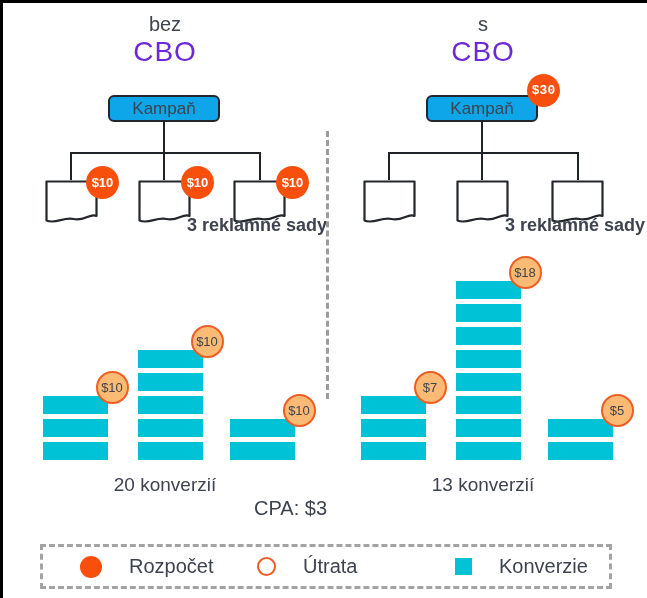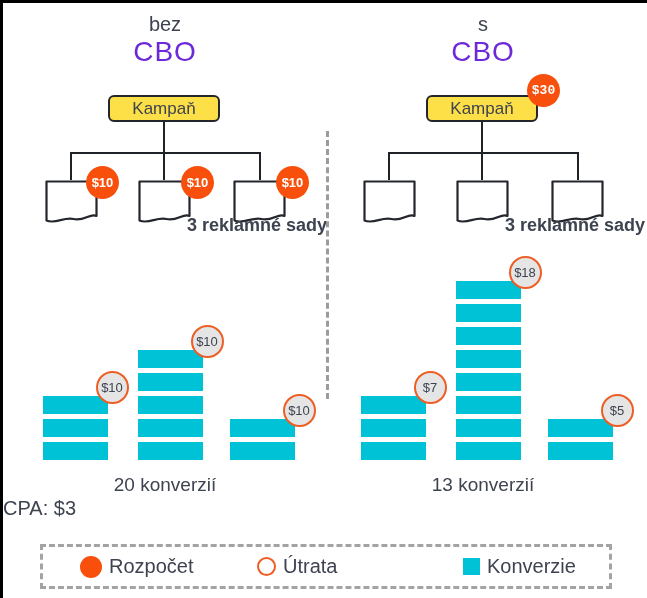--- a/index.html
+++ b/index.html
@@ -9,49 +9,49 @@
     font-family:"Liberation Sans","DejaVu Sans",sans-serif;color:#3e4350;overflow:hidden;
   }
   .side{position:absolute;top:0;width:324px;height:598px;}
   .side-left{left:0;}
   .side-right{left:318px;}
   .title1{position:absolute;top:10px;width:100%;text-align:center;font-size:20px;color:#3e4350;}
   .title2{position:absolute;top:33px;width:100%;text-align:center;font-size:28px;color:#6d28d9;letter-spacing:1px;}
   .campaign-box{
     position:absolute;left:105px;top:92px;width:112px;height:27px;box-sizing:border-box;
     border:2px solid #23262c;border-radius:6px;display:flex;align-items:center;justify-content:center;
-    font-size:17px;background:#fde047;
+    font-size:17px;background:#0ea5e9;
   }
   .tree-line{position:absolute;background:#1f2227;}
   .stem{left:160px;top:117px;width:2px;height:33px;}
   .hbar{left:67px;top:149px;width:191px;height:2px;}
   .drop1{left:67px;top:149px;width:2px;height:28px;}
   .drop2{left:160px;top:149px;width:2px;height:28px;}
   .drop3{left:256px;top:149px;width:2px;height:28px;}
   .doc{position:absolute;top:177px;width:53px;height:46px;}
   .doc1{left:42px;} .doc2{left:135px;} .doc3{left:230px;}
   .adsets-label{position:absolute;top:212px;width:100%;text-align:right;font-size:18px;font-weight:bold;}
   .conv-label{position:absolute;top:471px;width:100%;text-align:center;font-size:19px;}
-  .cpa-label{position:absolute;top:494px;width:100%;text-align:left;font-size:20px;}
+  .cpa-label{position:absolute;top:494px;width:100%;text-align:right;font-size:20px;}
   .bars{position:absolute;left:0;top:0;width:100%;height:100%;}
   .block{position:absolute;width:65px;height:18px;background:#00c2d6;}
   .badge{
     position:absolute;width:33px;height:33px;border-radius:50%;box-sizing:border-box;
     display:flex;align-items:center;justify-content:center;font-size:13px;
   }
   .badge.filled{background:#f8500c;color:#fff;font-weight:700;}
-  .badge.outlined{background:#e5e5e5;border:2px solid #ee5d24;color:#3e4350;}
+  .badge.outlined{background:#fdba74;border:2px solid #ee5d24;color:#3e4350;}
   .campaign-badge{left:206px;top:71px;font-family:Liberation Mono, monospace;}
   .divider{position:absolute;left:323px;top:128px;height:268px;width:0;border-left:3px dashed #9c9c9c;}
   .legend{
     position:absolute;left:37px;top:541px;width:572px;height:45px;box-sizing:border-box;
     border:3px dashed #a3a3a3;
   }
-  .legend-item{position:absolute;top:0;height:39px;display:flex;align-items:center;gap:7px;font-size:20px;}
-  .legend-item.li1{left:37px;} .legend-item.li2{left:214px;} .legend-item.li3{left:388px;padding-left:32px;}
+  .legend-item{position:absolute;top:0;height:39px;display:flex;align-items:center;gap:27px;font-size:20px;}
+  .legend-item.li1{left:37px;} .legend-item.li2{left:214px;} .legend-item.li3{left:380px;padding-left:32px;}
   .sw-filled{width:22px;height:22px;border-radius:50%;background:#f8500c;}
   .sw-outlined{width:19px;height:19px;border-radius:50%;background:#fff;border:2px solid #ee5d24;box-sizing:border-box;}
   .sw-square{width:17px;height:17px;background:#00c2d6;}
 </style>
 </head>
 <body>
 
 <div class="canvas">
 
   <section class="side side-left">

